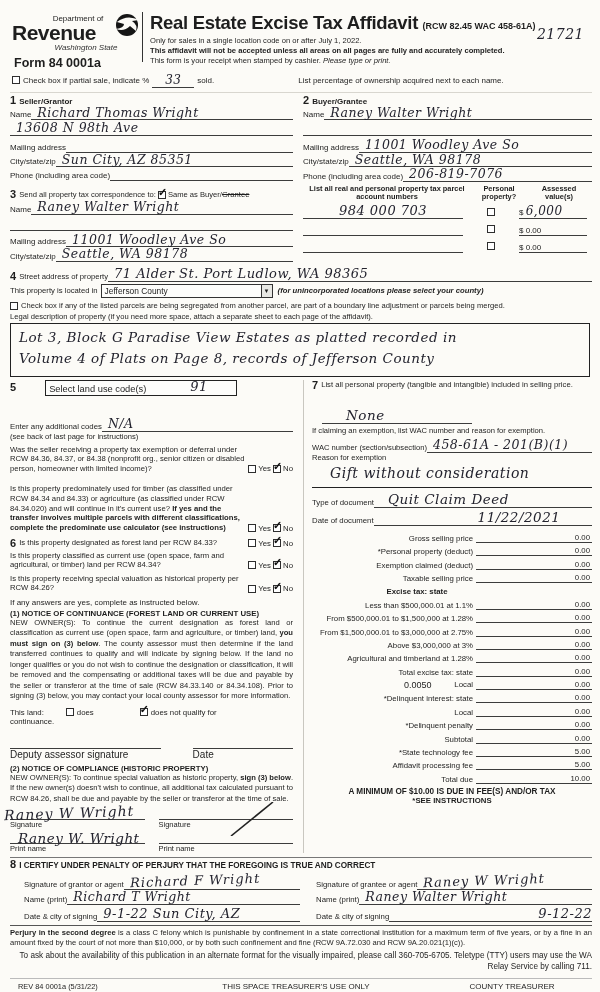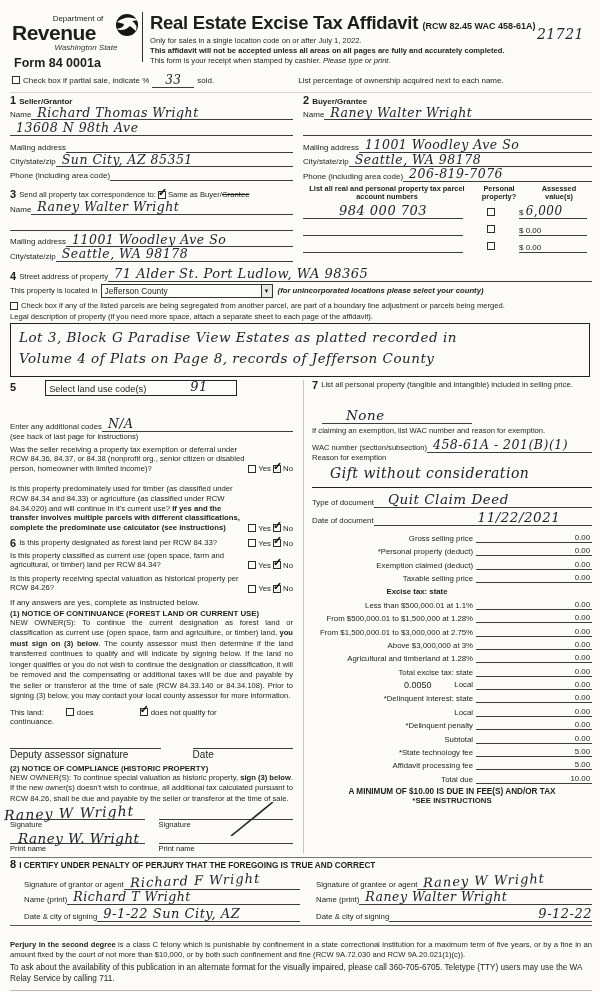--- a/index.html
+++ b/index.html
@@ -501,25 +501,25 @@
           <span class="wl hw hw13">Raney Walter Wright</span>
         </div>
         <div class="fieldrow">
           <span class="s8lbl">Date &amp; city of signing</span>
           <span class="wl hw" style="font-size:13px;text-align:right">9-12-22</span>
         </div>
       </div>
     </div>
   </div>
 
-  <div style="border-top:1px solid #555;margin-top:3px;padding-top:14px">
+  <div style="border-top:1px solid #555;margin-top:3px;padding-top:2px">
     <div class="small" style="text-align:justify;line-height:1.35">
       <span class="b">Perjury in the second degree</span><span> is a class C felony which is punishable by confinement in a state correctional institution for a maximum term of five years, or by a fine in an amount fixed by the court of not more than $10,000, or by both such confinement and fine (RCW 9A.72.030 and RCW 9A.20.021(1)(c)).</span>
     </div>
-    <div style="font-size:8.2px;text-align:left;margin-top:3px;line-height:1.3">To ask about the availability of this publication in an alternate format for the visually impaired, please call 360-705-6705. Teletype (TTY) users may use the WA Relay Service by calling 711.</div>
+    <div style="font-size:8.2px;text-align:right;margin-top:3px;line-height:1.3">To ask about the availability of this publication in an alternate format for the visually impaired, please call 360-705-6705. Teletype (TTY) users may use the WA Relay Service by calling 711.</div>
   </div>
 
   <div style="display:flex;margin-top:6px;border-top:1px solid #bbb;padding-top:3px;align-items:flex-start">
     <div style="width:150px;font-size:7.4px;padding-left:8px">REV 84 0001a   (5/31/22)</div>
     <div style="flex:1;text-align:center;font-size:8px">THIS SPACE TREASURER'S USE ONLY</div>
     <div style="width:160px;text-align:center;font-size:8px">COUNTY TREASURER</div>
   </div>
 
   <div style="display:flex;margin-top:12px;align-items:flex-start">
     <div style="margin-left:78px;font-family:'DejaVu Sans Mono',monospace;font-size:9.5px;color:#3a3a3a;flex:1">1055006 139845 *9/23/2022 10.00*</div>

